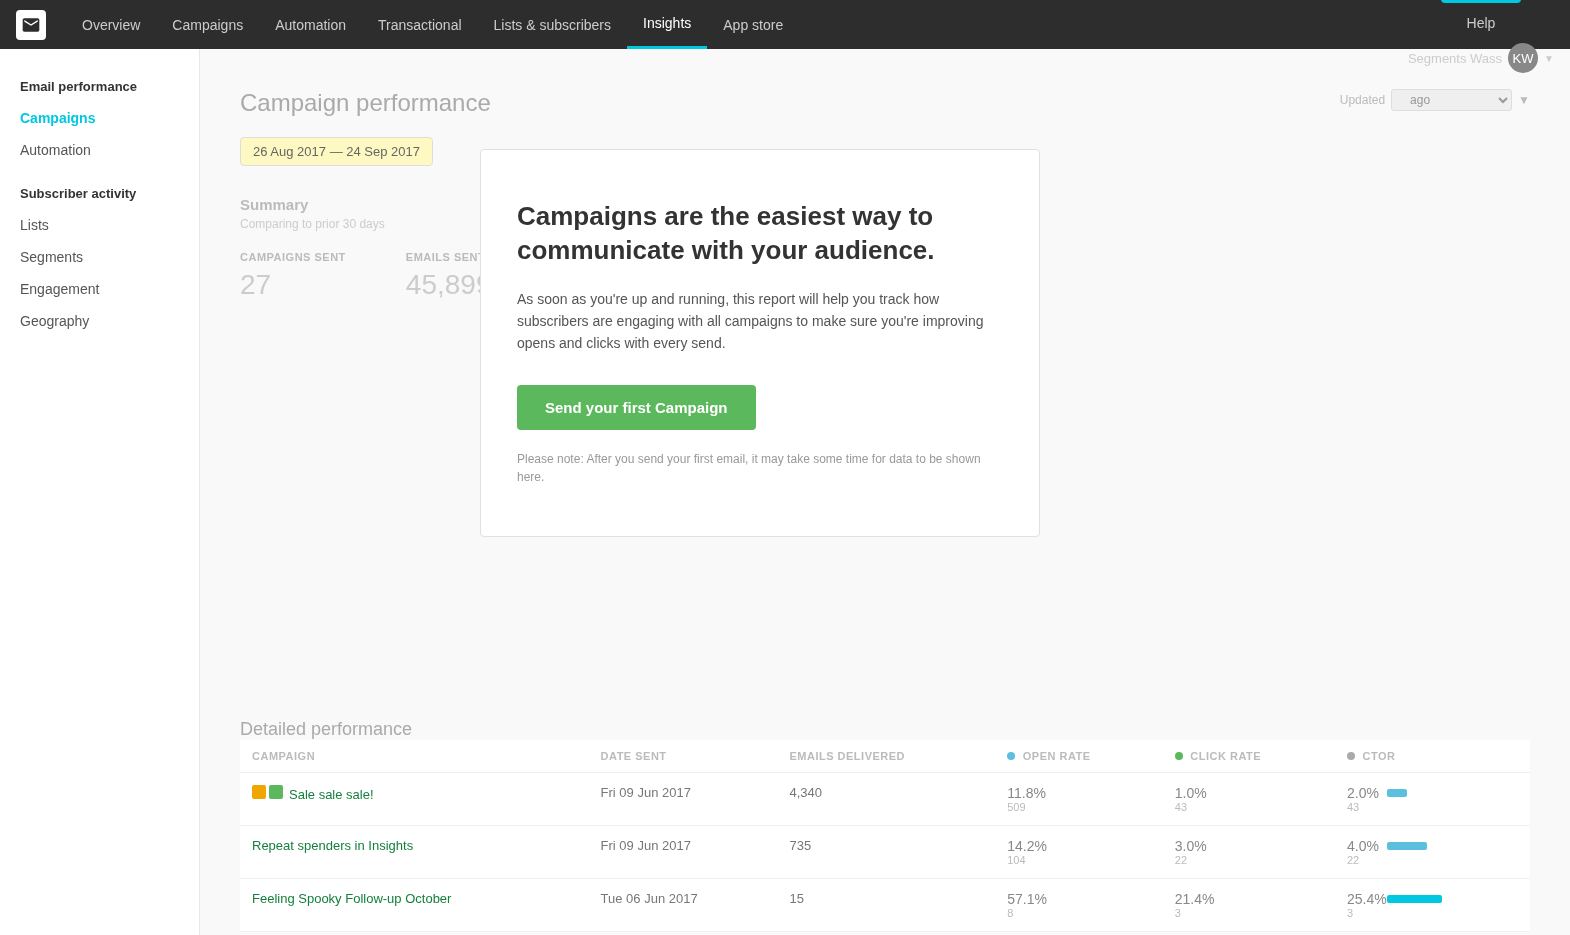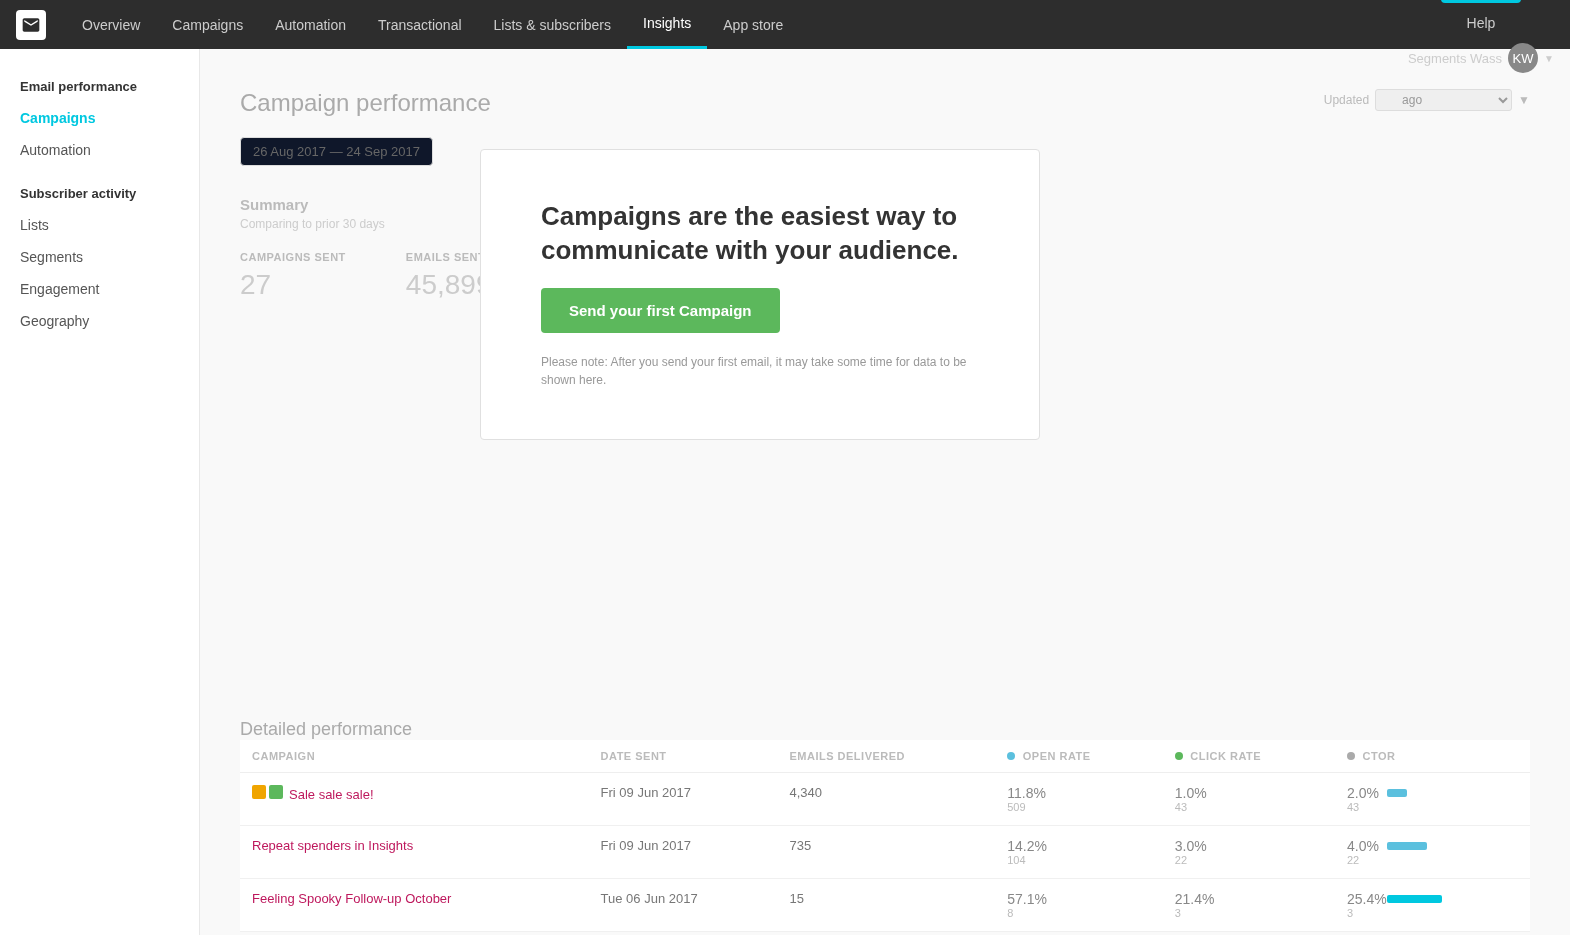--- a/index.html
+++ b/index.html
@@ -135,21 +135,21 @@
     
     .date-row {
       margin-bottom: 30px;
     }
     .date-input {
       border: 1px solid #ddd;
       border-radius: 4px;
       padding: 6px 12px;
       font-size: 13px;
       color: #666;
-      background: #0f172a;
+      background: #fef9c3;
       cursor: pointer;
       display: inline-block;
     }
 
     
     .summary-section {
       margin-bottom: 10px;
     }
     .summary-title {
       font-size: 15px;
@@ -198,21 +198,21 @@
 
     
     .modal-overlay {
       position: absolute;
       top: 100px;
       left: 280px;
       right: 40px;
       background: #fff;
       border: 1px solid #e0e0e0;
       border-radius: 4px;
-      padding: 50px 60px;
+      padding: 50px 36px;
       z-index: 50;
       max-width: 560px;
     }
     .modal-heading {
       font-size: 26px;
       font-weight: 700;
       color: #333;
       margin-bottom: 20px;
       line-height: 1.3;
     }
@@ -249,21 +249,21 @@
       align-items: center;
       gap: 6px;
       font-size: 12px;
       color: #bbb;
     }
     .updated-badge select {
       border: 1px solid #ddd;
       border-radius: 3px;
       font-size: 12px;
       color: #999;
-      padding: 2px 22px;
+      padding: 2px 14px;
       cursor: pointer;
     }
 
     
     .detailed-section {
       margin-top: 400px;
     }
     .section-title {
       font-size: 18px;
       font-weight: 300;
@@ -301,21 +301,21 @@
       display: block;
       font-size: 14px;
       color: #888;
     }
     .perf-table td .sub-val {
       display: block;
       font-size: 11px;
       color: #bbb;
     }
     .campaign-link {
-      color: #be185d;
+      color: #15803d;
       text-decoration: none;
       cursor: pointer;
     }
     .campaign-icons {
       display: inline-flex;
       gap: 3px;
       margin-right: 6px;
     }
     .ci {
       width: 14px; height: 14px;
@@ -423,20 +423,21 @@
             <span>22.8%</span>
             <span class="stat-badge">+0</span>
           </div>
           <div class="stat-sub">1,243 clicks</div>
         </div>
       </div>
     </div>
 
     <div class="modal-overlay">
       <div class="modal-heading">Campaigns are the easiest way to communicate with your audience.</div>
+      <div class="modal-body">As soon as you're up and running, this report will help you track how subscribers are engaging with all campaigns to make sure you're improving opens and clicks with every send.</div>
       <button class="modal-cta">Send your first Campaign</button>
       <div class="modal-note">Please note: After you send your first email, it may take some time for data to be shown here.</div>
     </div>
 
     <div class="detailed-section">
       <h2 class="section-title">Detailed performance</h2>
       <table class="perf-table">
         <thead>
           <tr>
             <th>

